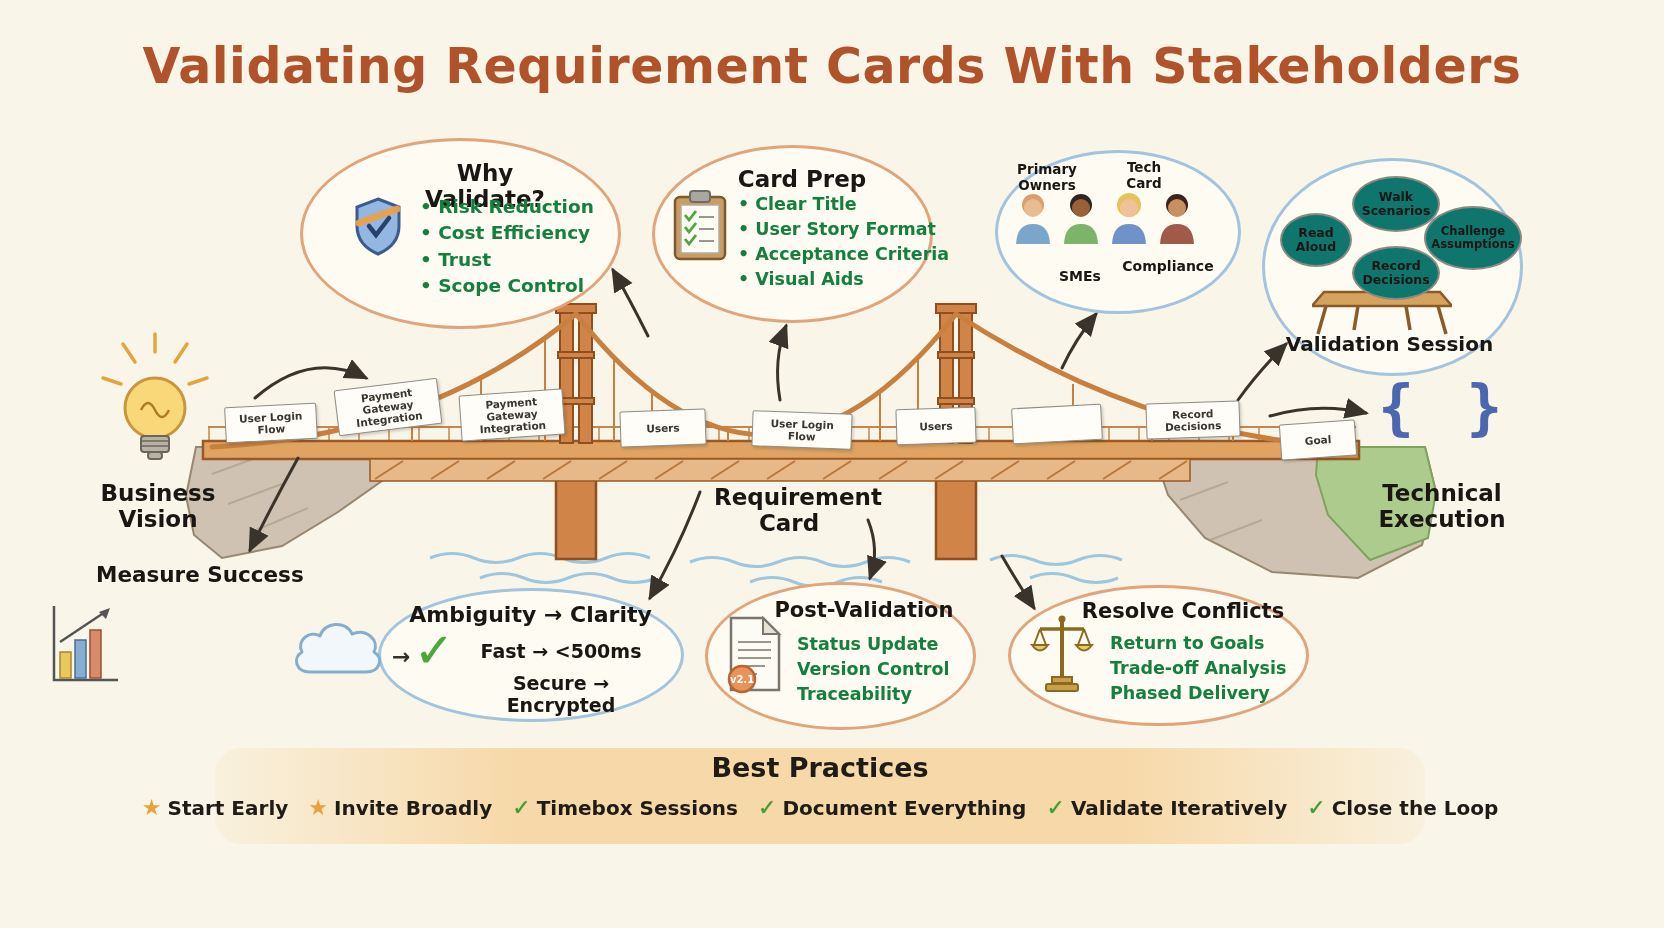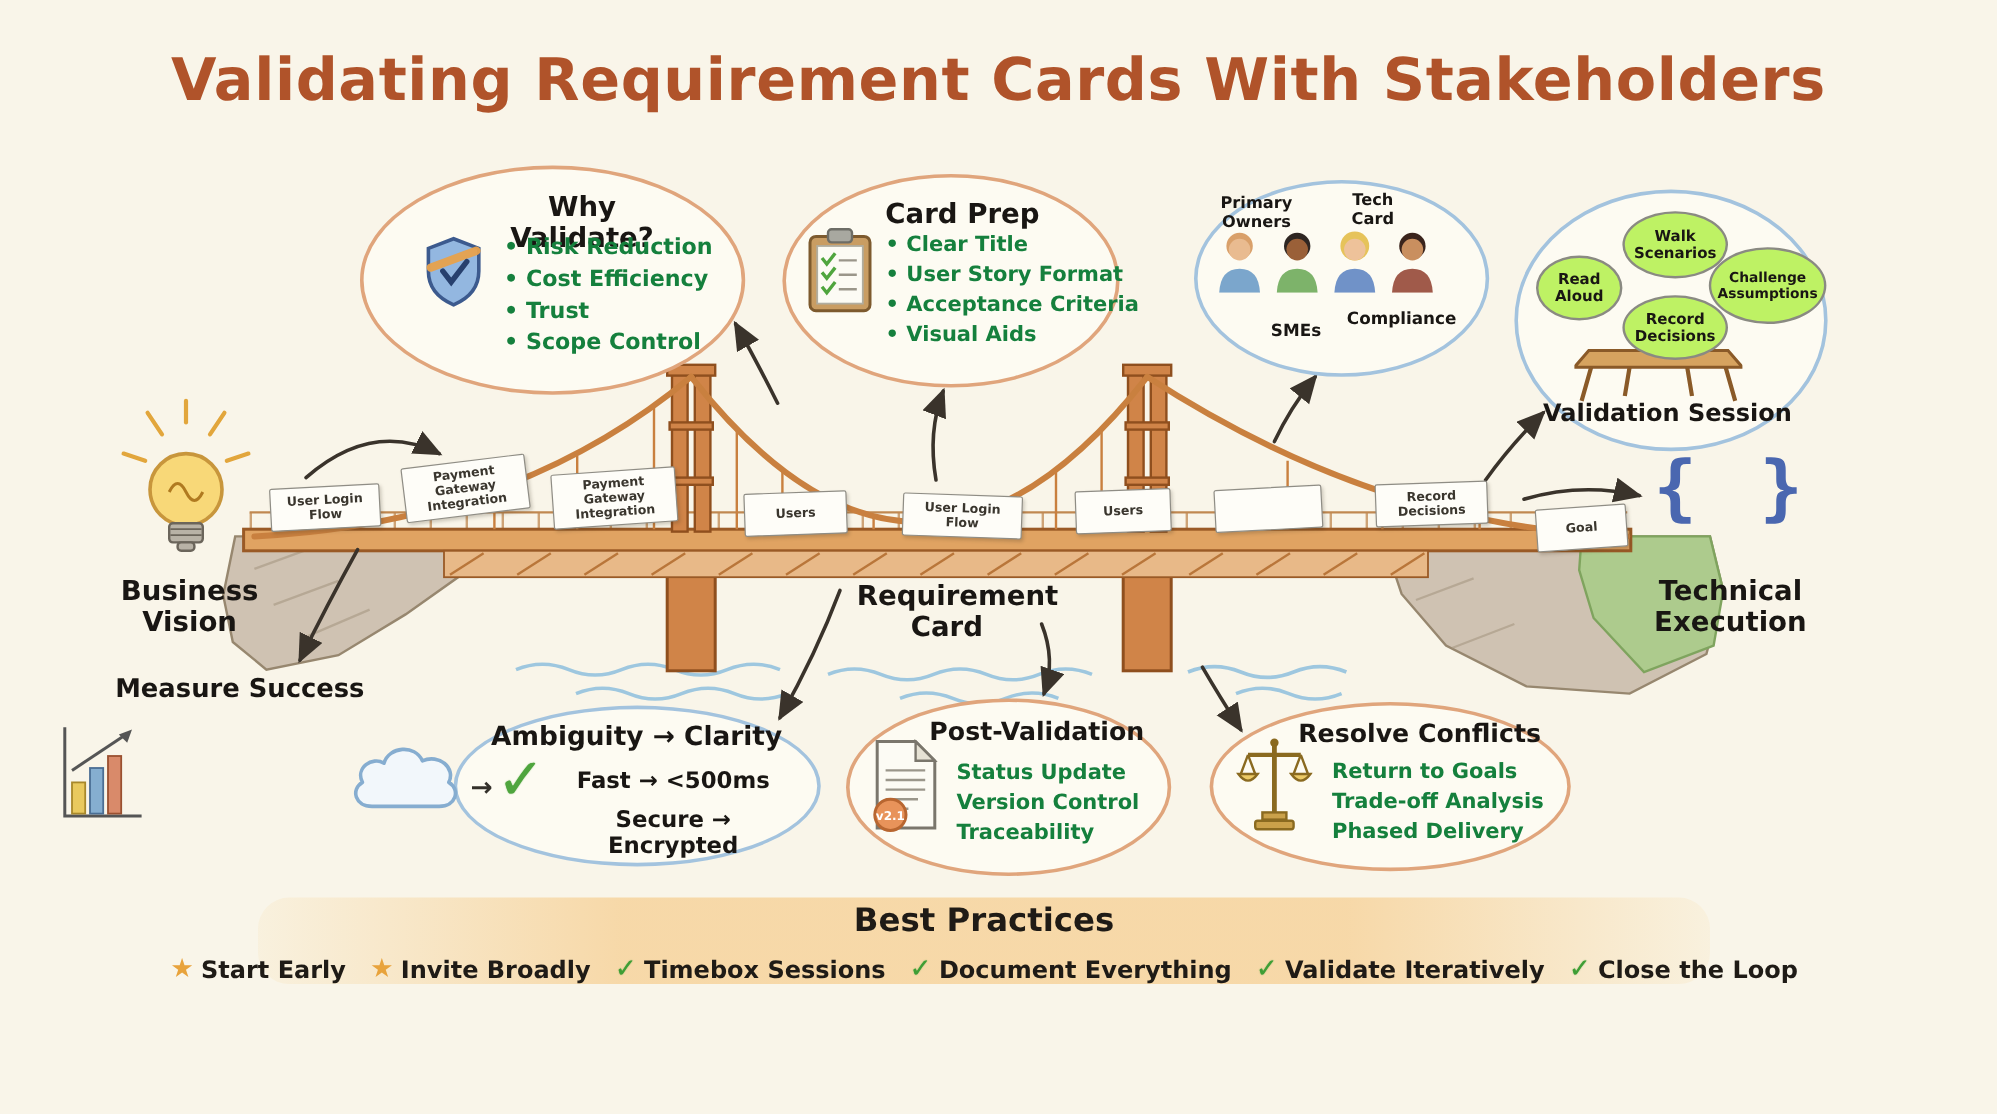--- a/index.html
+++ b/index.html
@@ -13,32 +13,32 @@
   .blue{border:3.5px solid #a3c3de;}
   .b-title{position:absolute;font-weight:700;text-align:center;z-index:4;color:#191613;}
   .list{position:absolute;margin:0;padding:0;list-style:none;font-weight:700;z-index:4;color:#15803d;}
   .list li{line-height:1.42;}
   .bulleted li::before{content:"• ";}
   .label{position:absolute;font-weight:700;text-align:center;z-index:3;color:#191613;}
   .req-card{position:absolute;z-index:2;background:#fefdf8;border:1.5px solid #8f8d85;border-radius:2px;
             box-shadow:1.5px 2px 3px rgba(60,50,30,.22);display:flex;align-items:center;justify-content:center;
             text-align:center;font-size:10.5px;font-weight:600;color:#3a362e;line-height:1.15;
             padding:4px 3px;min-height:26px;}
-  .speech{position:absolute;z-index:5;background:#bef264;border:2px solid #8a8a82;border-radius:50%;
+  .speech{position:absolute;z-index:5;background:#0f766e;border:2px solid #8a8a82;border-radius:50%;
           display:flex;align-items:center;justify-content:center;text-align:center;
           font-weight:700;font-size:12.5px;line-height:1.1;padding:2px;color:#191613;}
   .icon-wrap{position:absolute;z-index:4;}
   .braces{position:absolute;z-index:3;font-family:"DejaVu Sans Mono",monospace;
           font-size:60px;font-weight:700;color:#4a67b0;letter-spacing:8px;}
   .arrow-glyph{position:absolute;z-index:5;font-size:22px;font-weight:700;color:#33302a;}
   .arrow-glyph::before{content:"→";}
   .big-check{position:absolute;z-index:5;font-size:48px;font-weight:700;color:#4fa53e;
              text-shadow:0 0 1px #4fa53e;}
   .big-check::before{content:"✓";}
-  .bp-band{position:absolute;left:215px;top:748px;width:1210px;height:72px;z-index:3;
+  .bp-band{position:absolute;left:215px;top:748px;width:1210px;height:96px;z-index:3;
            background:linear-gradient(90deg,rgba(246,210,140,.12),rgba(245,193,115,.55) 25%,
                       rgba(245,193,115,.55) 75%,rgba(246,210,140,.12));border-radius:26px;}
   .bp-title{position:absolute;left:0;right:0;top:4px;text-align:center;font-size:27px;font-weight:700;color:#1f1b16;}
   .bp-row{position:absolute;left:0;right:0;top:48px;display:flex;justify-content:center;gap:20px;
           font-size:20px;font-weight:700;color:#1f1b16;white-space:nowrap;}
   .bp-item{display:flex;align-items:center;gap:6px;}
   .bp-icon{font-size:22px;line-height:1;}
   .bp-icon.star::before{content:"★";color:#e8a33c;}
   .bp-icon.check::before{content:"✓";color:#3f9e35;text-shadow:0 0 1px #3f9e35;}
 </style>

